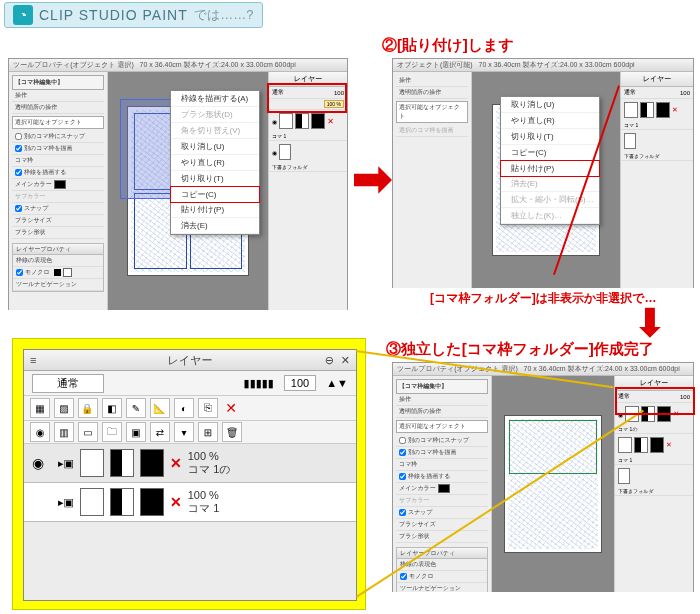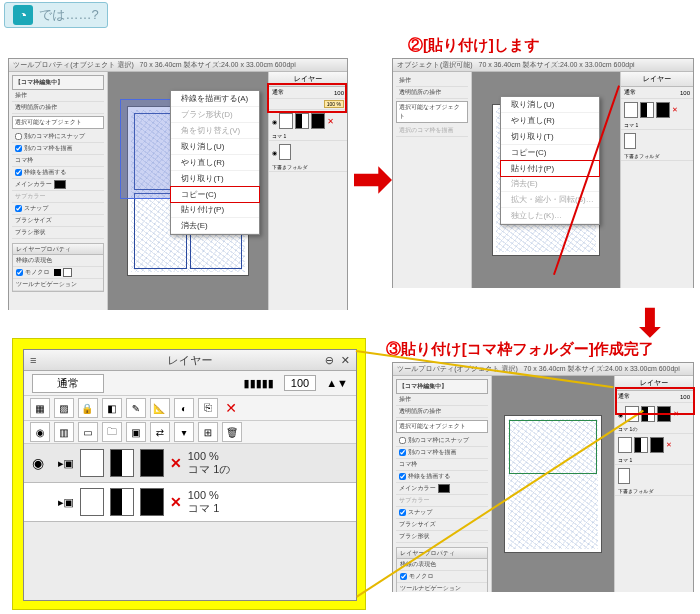--- a/index.html
+++ b/index.html
@@ -59,25 +59,26 @@
   .diag-ylw{position:absolute;border-top:2px solid #e5b800;transform-origin:0 0;z-index:7}
   .select-like{border:1px solid #aaa;background:#fff;font-size:6px;padding:1px 2px;margin:2px 0}
 </style>
 </head>
 <body>
 
 <div class="page">
 
   <div class="header">
     <div class="logo">◔</div>
+    <span class="title">CLIP STUDIO PAINT</span>
     <span class="sub">では……?</span>
   </div>
 
 
-  <div class="step-label" style="left:408px;top:36px">
+  <div class="step-label" style="left:382px;top:36px">
     <span class="step-num">②</span><span>[貼り付け]します</span>
   </div>
 
   <div class="panel" style="left:8px;top:58px;width:338px;height:250px">
     <div class="topbar"><span>ツールプロパティ(オブジェクト 選択)</span> &nbsp; <span>70 x 36.40cm 製本サイズ:24.00 x 33.00cm 600dpi</span></div>
     <div class="body">
       <div class="left-col">
         <div style="border:1px solid #aaa;background:#f4f4f4;padding:2px;font-weight:bold">【コマ枠編集中】</div>
         <div class="tiny-row">
             <span>操作</span>
@@ -239,25 +240,26 @@
         <div class="thumbs">
             <div class="thumb" style="width:10px"></div>
           </div>
         <div class="tiny-row" style="font-size:5px">
             <span>下書きフォルダ</span>
           </div>
       </div>
     </div>
   </div>
   <div class="diag-line" style="left:620px;top:86px;width:200px;transform:rotate(109deg)"></div>
+  <div class="note" style="left:430px;top:290px;font-size:12px">[コマ枠フォルダー]は非表示か非選択で…</div>
 
   <div class="arrow-d" style="left:634px;top:304px">⬇</div>
 
   <div class="step-label" style="left:386px;top:340px">
-    <span class="step-num">③</span><span>貼り付け[コマ枠フォルダー]作成完了</span>
+    <span class="step-num">③</span><span>独立した[コマ枠フォルダー]作成完了</span>
   </div>
 
   <div class="panel" style="left:392px;top:362px;width:300px;height:228px">
     <div class="topbar"><span>ツールプロパティ(オブジェクト 選択)</span> &nbsp; <span>70 x 36.40cm 製本サイズ:24.00 x 33.00cm 600dpi</span></div>
     <div class="body">
       <div class="left-col">
         <div style="border:1px solid #aaa;background:#f4f4f4;padding:2px;font-weight:bold">【コマ枠編集中】</div>
         <div class="tiny-row">
             <span>操作</span>
           </div>

